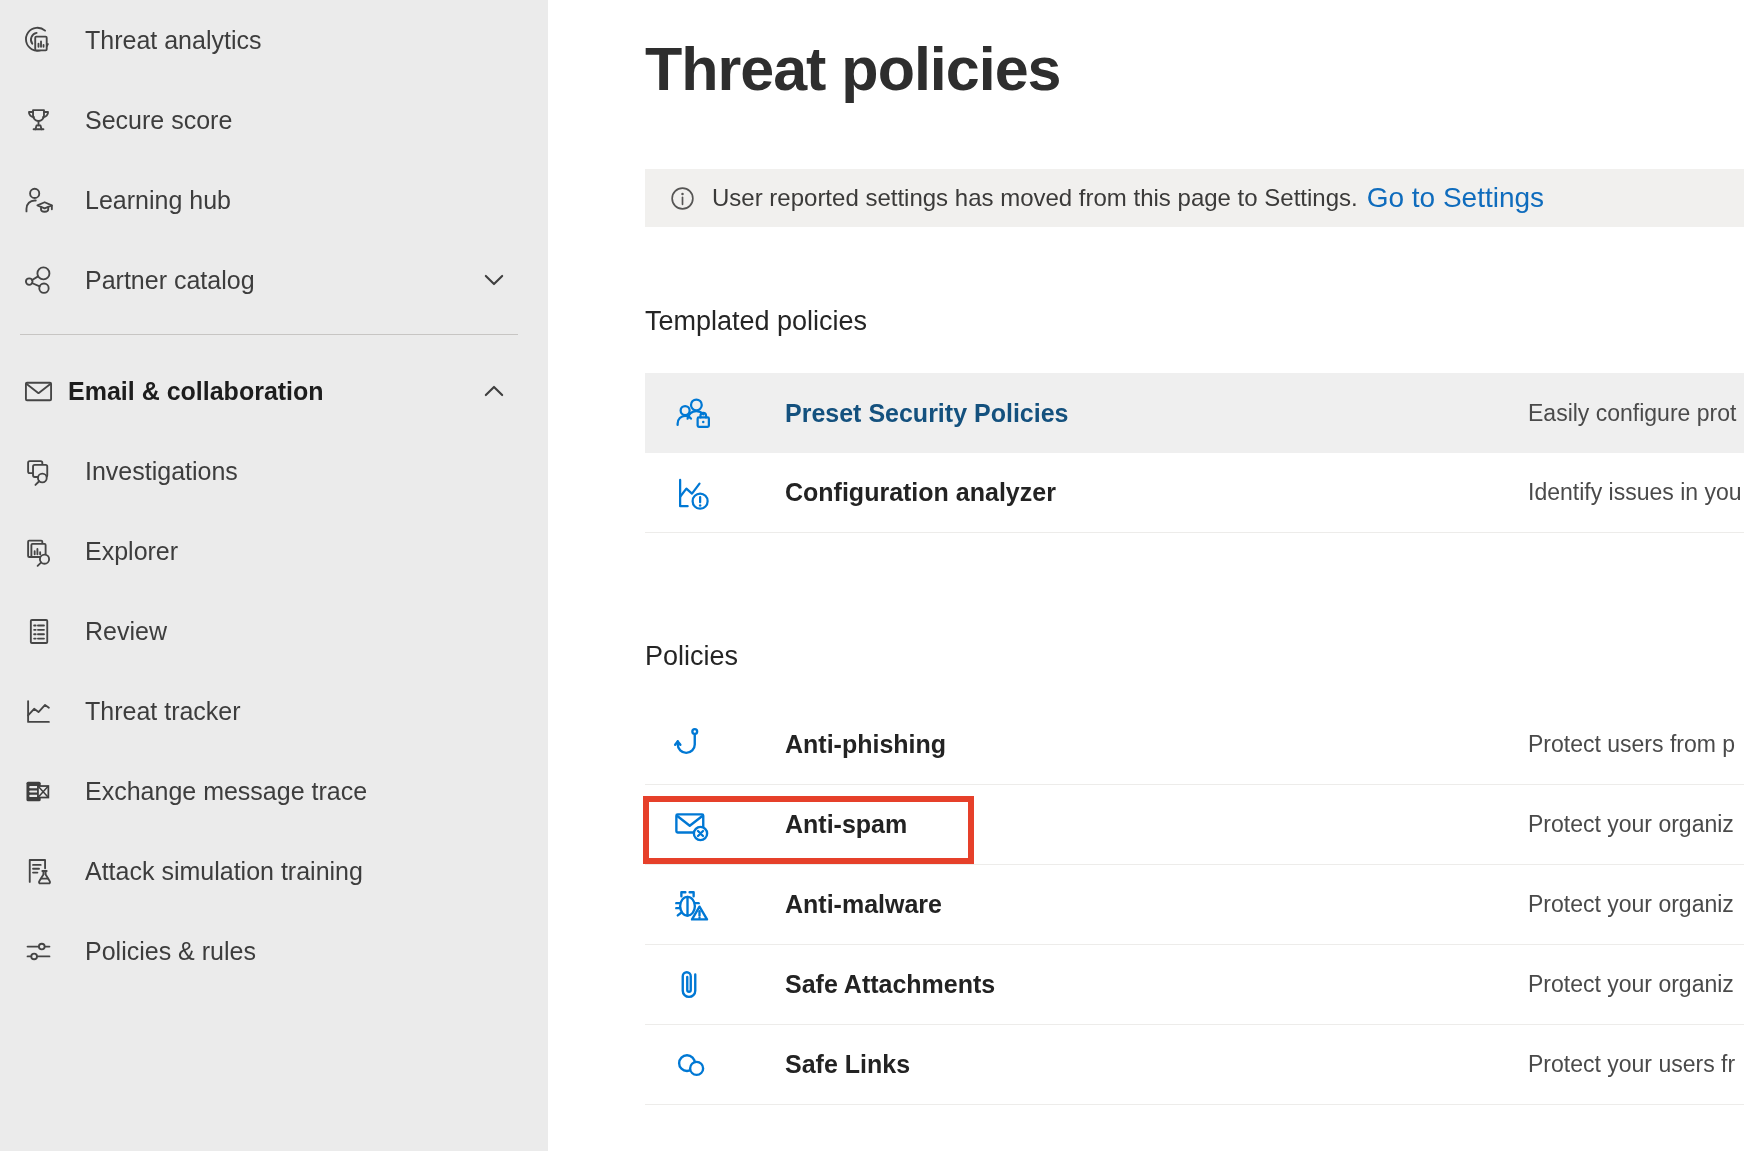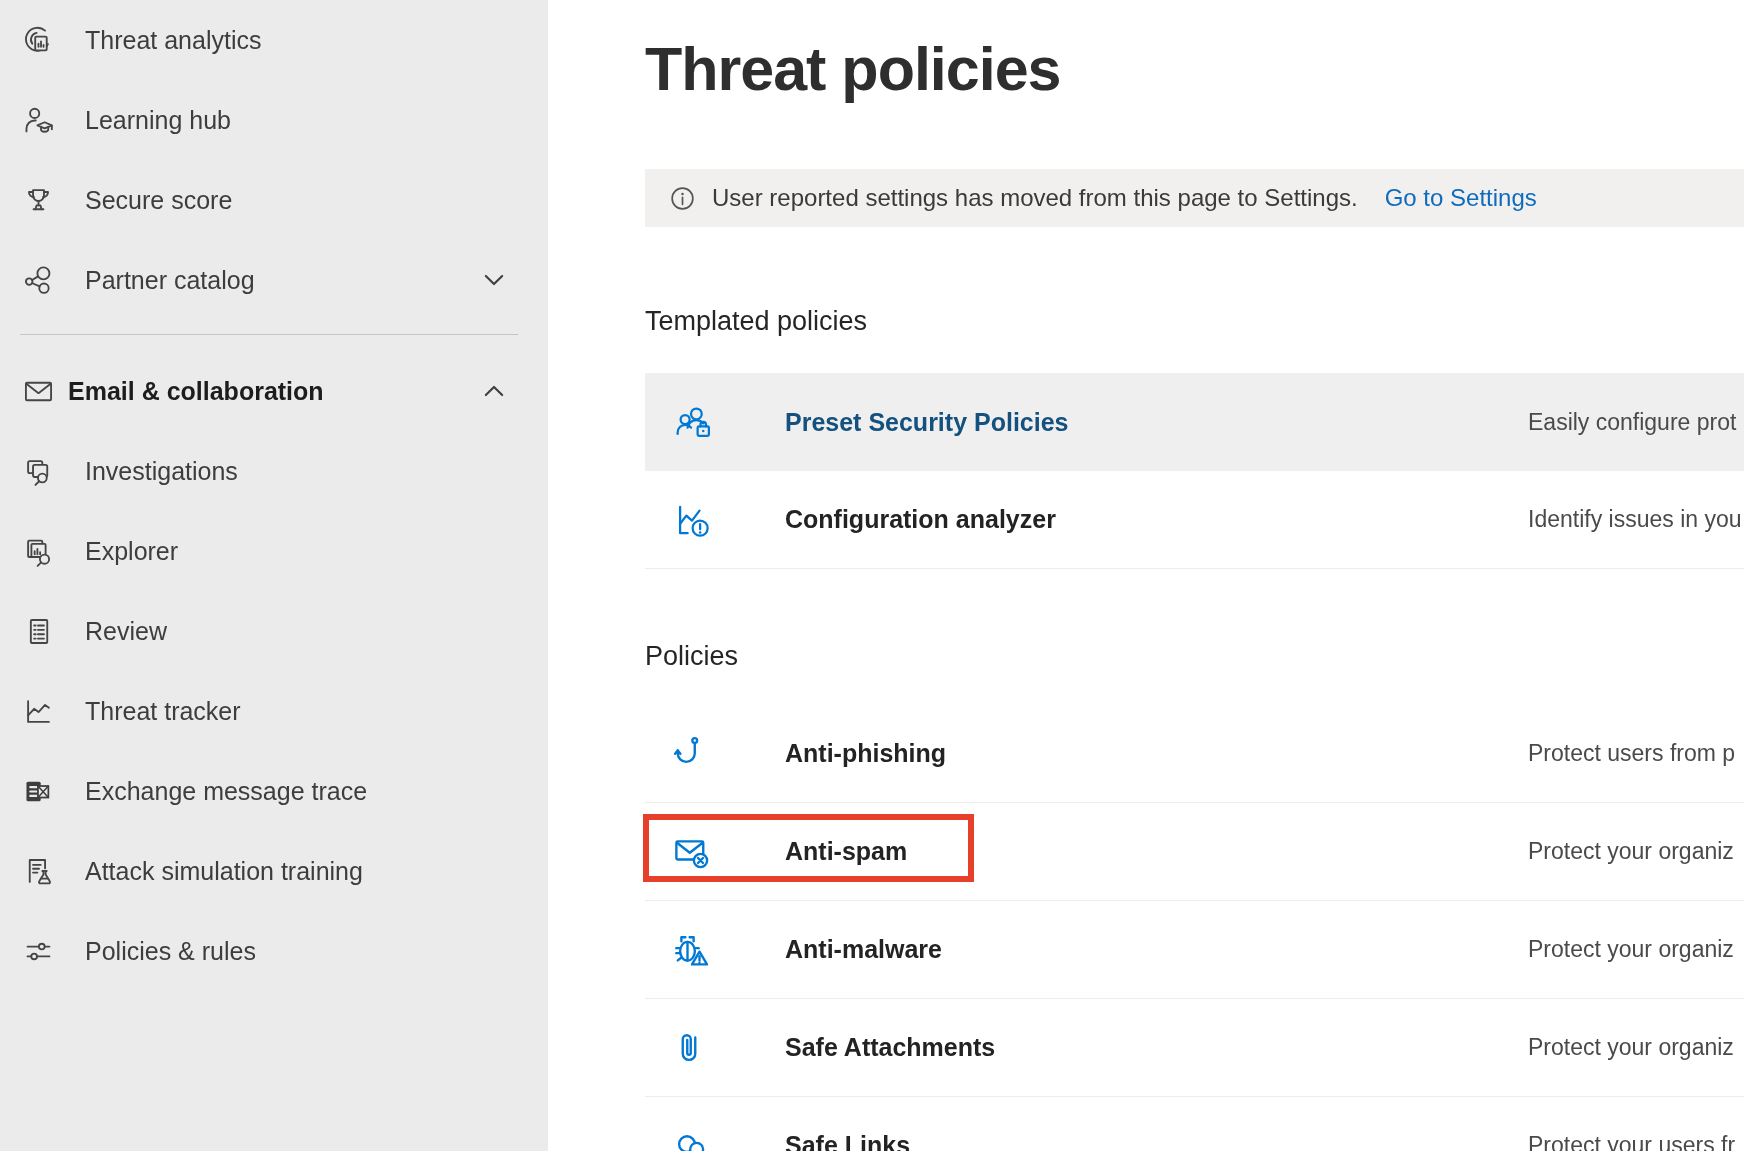--- a/index.html
+++ b/index.html
@@ -46,34 +46,34 @@
     font-size: 61px; font-weight: 700; color: #2e2e2e; letter-spacing: -1px;
     white-space: nowrap;
   }
   .banner {
     position: absolute; left: 97px; right: 0; top: 169px; height: 58px;
     background: #f1f0ee; display: flex; align-items: center; padding: 0 18px;
   }
   .banner-icon { width: 27px; height: 27px; color: #565554; flex: none; margin-left: 6px; }
   .banner-icon svg { width: 27px; height: 27px; display: block; }
   .banner-text { margin-left: 16px; font-size: 24px; color: #3b3a39; white-space: nowrap; }
-  .banner-link { margin-left: 27px; font-size: 24px; color: #0f6cbd; text-decoration: none; cursor: pointer; white-space: nowrap; }
+  .banner-link { margin-left: 9px; font-size: 28px; color: #0f6cbd; text-decoration: none; cursor: pointer; white-space: nowrap; }
 
   .section-heading {
     position: absolute; left: 97px;
     font-size: 27px; font-weight: 400; color: #252525; white-space: nowrap;
   }
   .heading-templated { top: 306px; }
   .heading-policies  { top: 641px; }
 
   .rows { position: absolute; left: 97px; right: 0; }
   .rows-templated { top: 373px; }
   .rows-policies  { top: 705px; }
   .row {
-    height: 98px; display: flex; align-items: center;
+    height: 80px; display: flex; align-items: center;
     position: relative; padding-left: 27px; cursor: pointer;
   }
   .row.gray { background: #efefef; }
   .row.bordered { border-bottom: 1px solid #edecea; }
   .row-icon { width: 40px; height: 40px; color: #0078d4; flex: none;
     display: flex; align-items: center; justify-content: center; }
   .row-icon svg { width: 40px; height: 40px; display: block; }
   .row-label {
     margin-left: 73px; font-size: 25px; font-weight: 600;
     color: #232323; white-space: nowrap;
@@ -101,42 +101,42 @@
         <rect x="13" y="12.5" width="10.5" height="12.5" rx="1" fill="#ebebeb"></rect>
         <path d="M16 21.8 v-2.8 M18.3 21.8 v-5 M20.6 21.8 v-1.8"></path>
       </svg>
     </span>
     <span class="nav-label">Threat analytics</span>
   </div>
 
   <div class="nav-item">
     <span class="nav-icon">
       <svg viewBox="0 0 32 32" fill="none" stroke="currentColor" stroke-width="1.7" stroke-linecap="round" stroke-linejoin="round">
-        <circle cx="12.5" cy="9.5" r="4.2"></circle>
-        <path d="M5 26 v-2.5 c0-4.5 3.4-7.5 7.5-7.5 h1"></path>
-        <path d="M15 20.4 l6.6-2.8 6.6 2.8 -6.6 2.8 z" fill="#ebebeb"></path>
-        <path d="M18.3 22 v2.3 c0 1.1 1.5 2 3.3 2 s3.3-.9 3.3-2 V22"></path>
-        <path d="M28.2 20.8 v3.2"></path>
-      </svg>
-    </span>
-    <span class="nav-label">Learning hub</span>
-  </div>
-
-  <div class="nav-item">
-    <span class="nav-icon">
-      <svg viewBox="0 0 32 32" fill="none" stroke="currentColor" stroke-width="1.7" stroke-linecap="round" stroke-linejoin="round">
         <path d="M11 6.5 h10 v5 a5 5 0 0 1 -10 0 z"></path>
         <path d="M11 8.2 H7.3 a4.4 4.4 0 0 0 4.6 4.7"></path>
         <path d="M21 8.2 h3.7 a4.4 4.4 0 0 1 -4.6 4.7"></path>
         <path d="M16 16.5 v4"></path>
         <path d="M13.2 24 l1-3.5 h3.6 l1 3.5"></path>
         <path d="M11.5 24 h9"></path>
       </svg>
     </span>
     <span class="nav-label">Secure score</span>
+  </div>
+
+  <div class="nav-item">
+    <span class="nav-icon">
+      <svg viewBox="0 0 32 32" fill="none" stroke="currentColor" stroke-width="1.7" stroke-linecap="round" stroke-linejoin="round">
+        <circle cx="12.5" cy="9.5" r="4.2"></circle>
+        <path d="M5 26 v-2.5 c0-4.5 3.4-7.5 7.5-7.5 h1"></path>
+        <path d="M15 20.4 l6.6-2.8 6.6 2.8 -6.6 2.8 z" fill="#ebebeb"></path>
+        <path d="M18.3 22 v2.3 c0 1.1 1.5 2 3.3 2 s3.3-.9 3.3-2 V22"></path>
+        <path d="M28.2 20.8 v3.2"></path>
+      </svg>
+    </span>
+    <span class="nav-label">Learning hub</span>
   </div>
 
 
   <div class="nav-item">
     <span class="nav-icon">
       <svg viewBox="0 0 32 32" fill="none" stroke="currentColor" stroke-width="1.7" stroke-linecap="round" stroke-linejoin="round">
         <circle cx="7.5" cy="17" r="3"></circle>
         <circle cx="20.5" cy="9.5" r="5.5"></circle>
         <circle cx="21" cy="23" r="4.3"></circle>
         <path d="M10.2 15.5 l5.4-3.3 M10.4 18.5 l6.7 2.9"></path>

